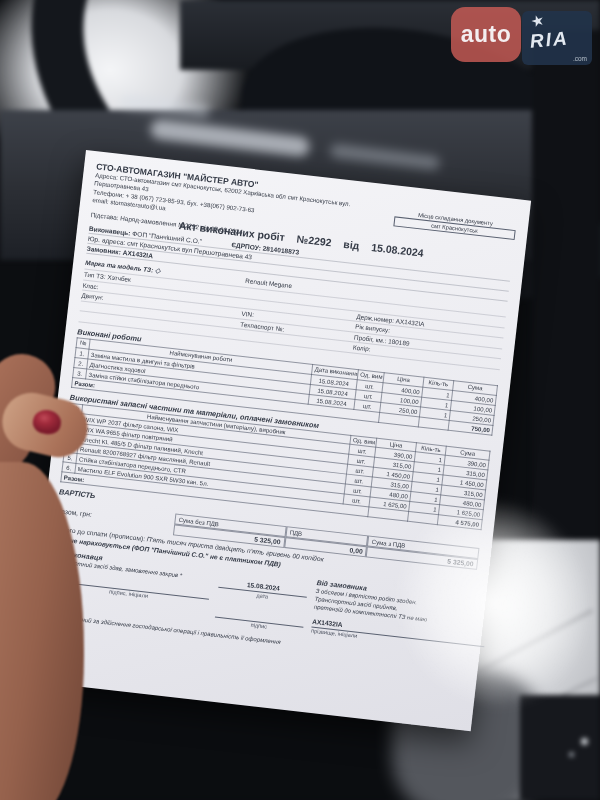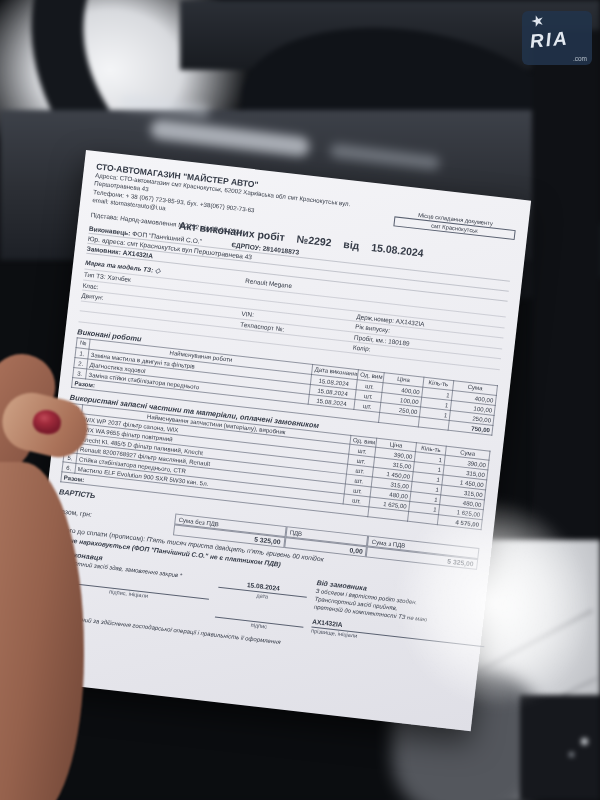--- a/index.html
+++ b/index.html
@@ -385,18 +385,21 @@
 
   <div class="hand">
     <div class="finger-up"></div>
     <div class="palm"></div>
     <div class="thumb"></div>
     <div class="nail"></div>
   </div>
 
   <div class="glare"></div>
 
+  <div class="wm wm-auto">
+    <span>auto</span>
+  </div>
   <div class="wm wm-ria">
     <span class="wm-star">★</span>
     <span class="wm-ria-text">RIA</span>
     <span class="wm-com">.com</span>
   </div>
 </div>
 
 </body></html>

